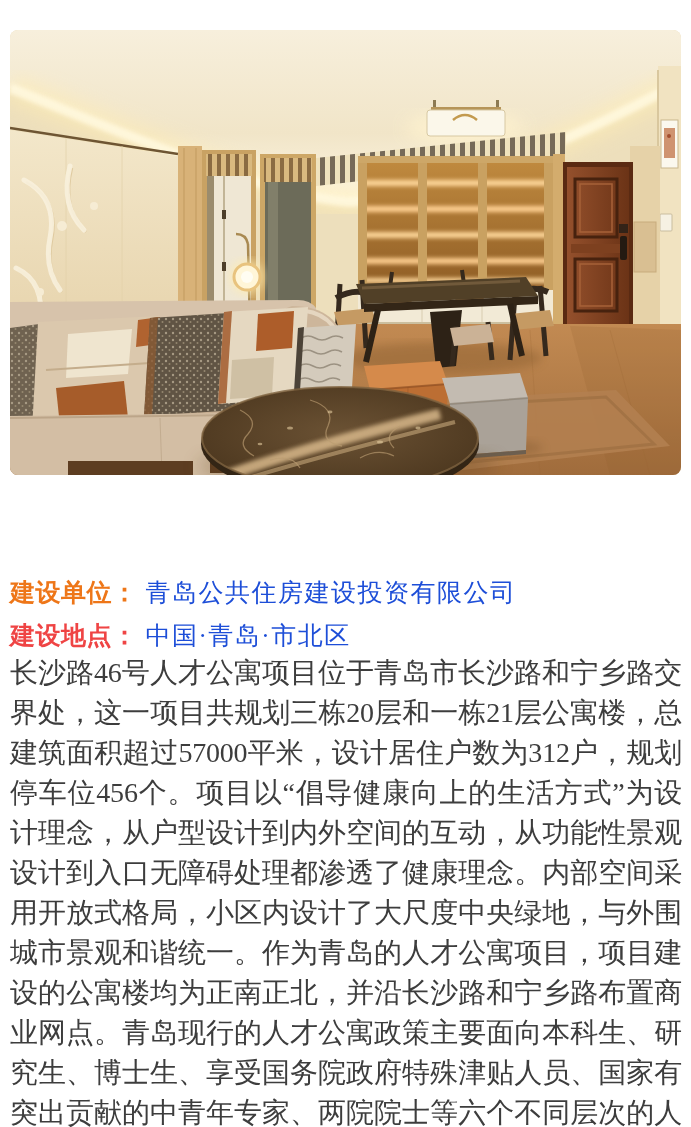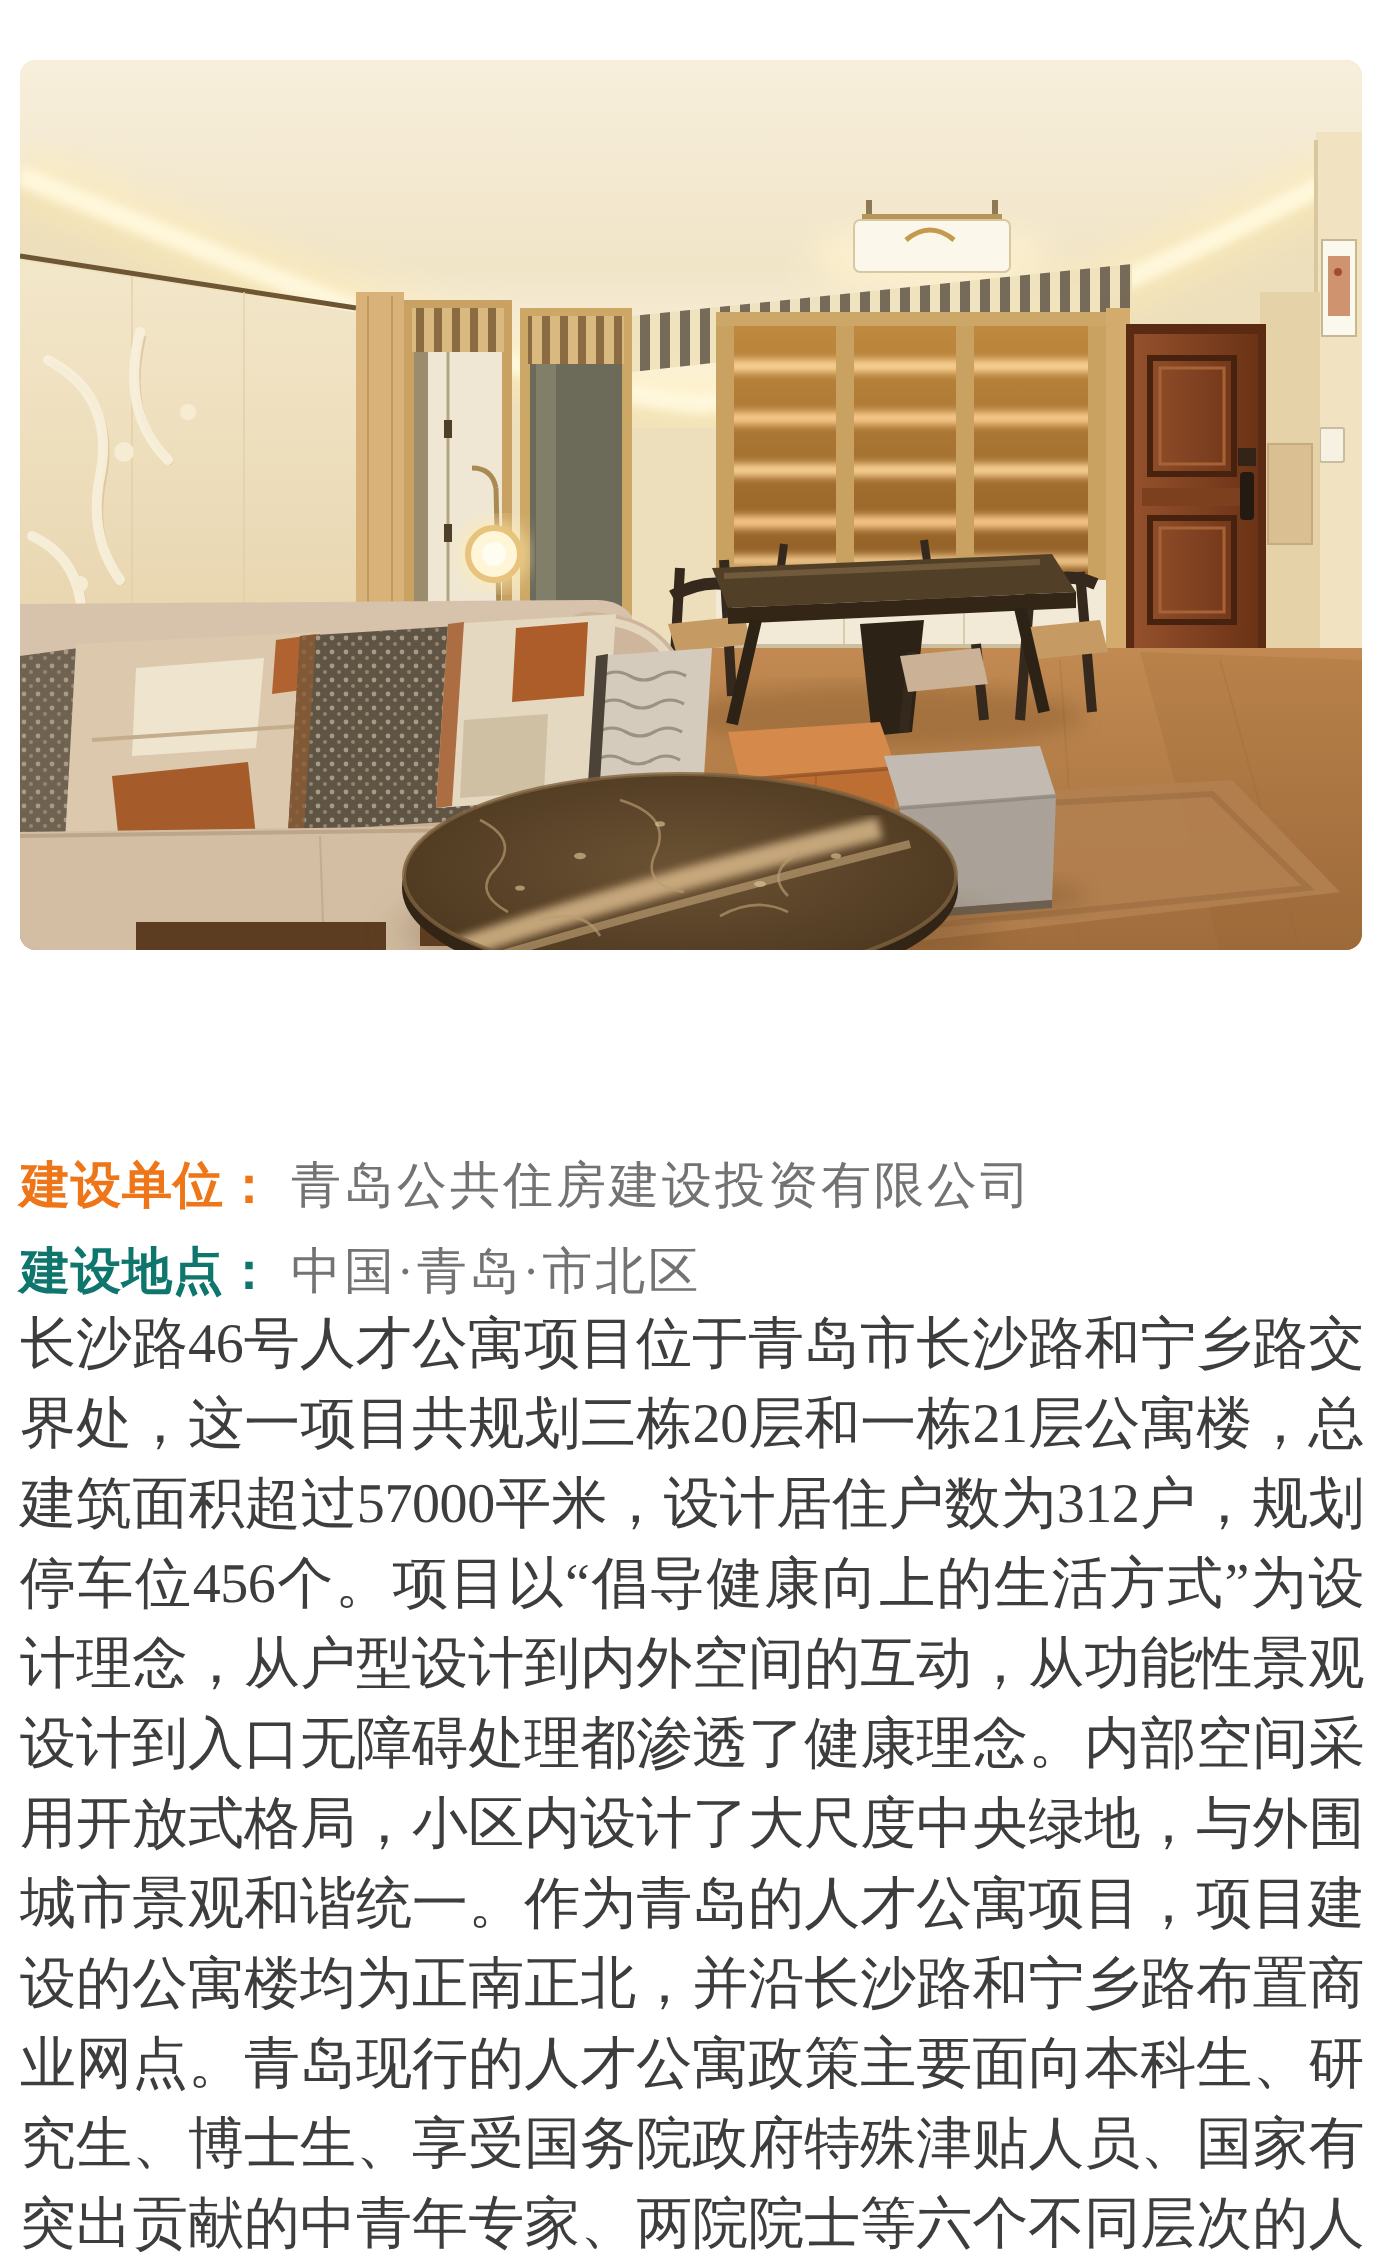--- a/index.html
+++ b/index.html
@@ -6,21 +6,21 @@
   body{width:691px;height:1127px;position:relative;overflow:hidden;
        font-family:"Liberation Sans",sans-serif;}
   .page{position:absolute;inset:0;background:#ffffff;}
   .photo{position:absolute;left:10px;top:30px;width:671px;height:445px;margin:0;
          border-radius:8px;overflow:hidden;background:#e9dab6;}
   .photo svg{display:block;width:100%;height:100%;}
   .info{position:absolute;left:10px;top:571px;width:672px;}
   .info-row{height:43px;display:flex;align-items:center;}
   .info-label{font-family:Liberation Mono, monospace;font-weight:bold;
               font-size:25px;color:#ee7618;letter-spacing:0.5px;white-space:nowrap;text-align:center;}
-  .info-value{font-family:"Liberation Serif",serif;font-size:25px;color:#737373;
+  .info-value{font-family:"Liberation Serif",serif;font-size:25px;color:#1d4ed8;
               margin-left:8px;letter-spacing:1.5px;white-space:nowrap;}
   .article{position:absolute;left:10px;top:653px;width:672px;margin:0;
            font-family:"Liberation Serif",serif;font-size:28px;line-height:40px;
            letter-spacing:-0.2px;color:#3d3d3d;text-align:justify;}
 </style>
 </head>
 <body>
 
 <div class="page">
 
@@ -318,20 +318,20 @@
       </g>
     </svg>
   </figure>
 
   <section class="info">
     <div class="info-row">
       <span class="info-label" style="color: rgb(238, 118, 24);">建设单位：</span>
       <span class="info-value">青岛公共住房建设投资有限公司</span>
     </div>
     <div class="info-row">
-      <span class="info-label" style="color: #0f766e;">建设地点：</span>
+      <span class="info-label" style="color: #ef4444;">建设地点：</span>
       <span class="info-value">中国·青岛·市北区</span>
     </div>
   </section>
 
   <p class="article">长沙路46号人才公寓项目位于青岛市长沙路和宁乡路交界处，这一项目共规划三栋20层和一栋21层公寓楼，总建筑面积超过57000平米，设计居住户数为312户，规划停车位456个。项目以“倡导健康向上的生活方式”为设计理念，从户型设计到内外空间的互动，从功能性景观设计到入口无障碍处理都渗透了健康理念。内部空间采用开放式格局，小区内设计了大尺度中央绿地，与外围城市景观和谐统一。作为青岛的人才公寓项目，项目建设的公寓楼均为正南正北，并沿长沙路和宁乡路布置商业网点。青岛现行的人才公寓政策主要面向本科生、研究生、博士生、享受国务院政府特殊津贴人员、国家有突出贡献的中青年专家、两院院士等六个不同层次的人才推出。</p>
 
 </div>
 
 </body></html>

